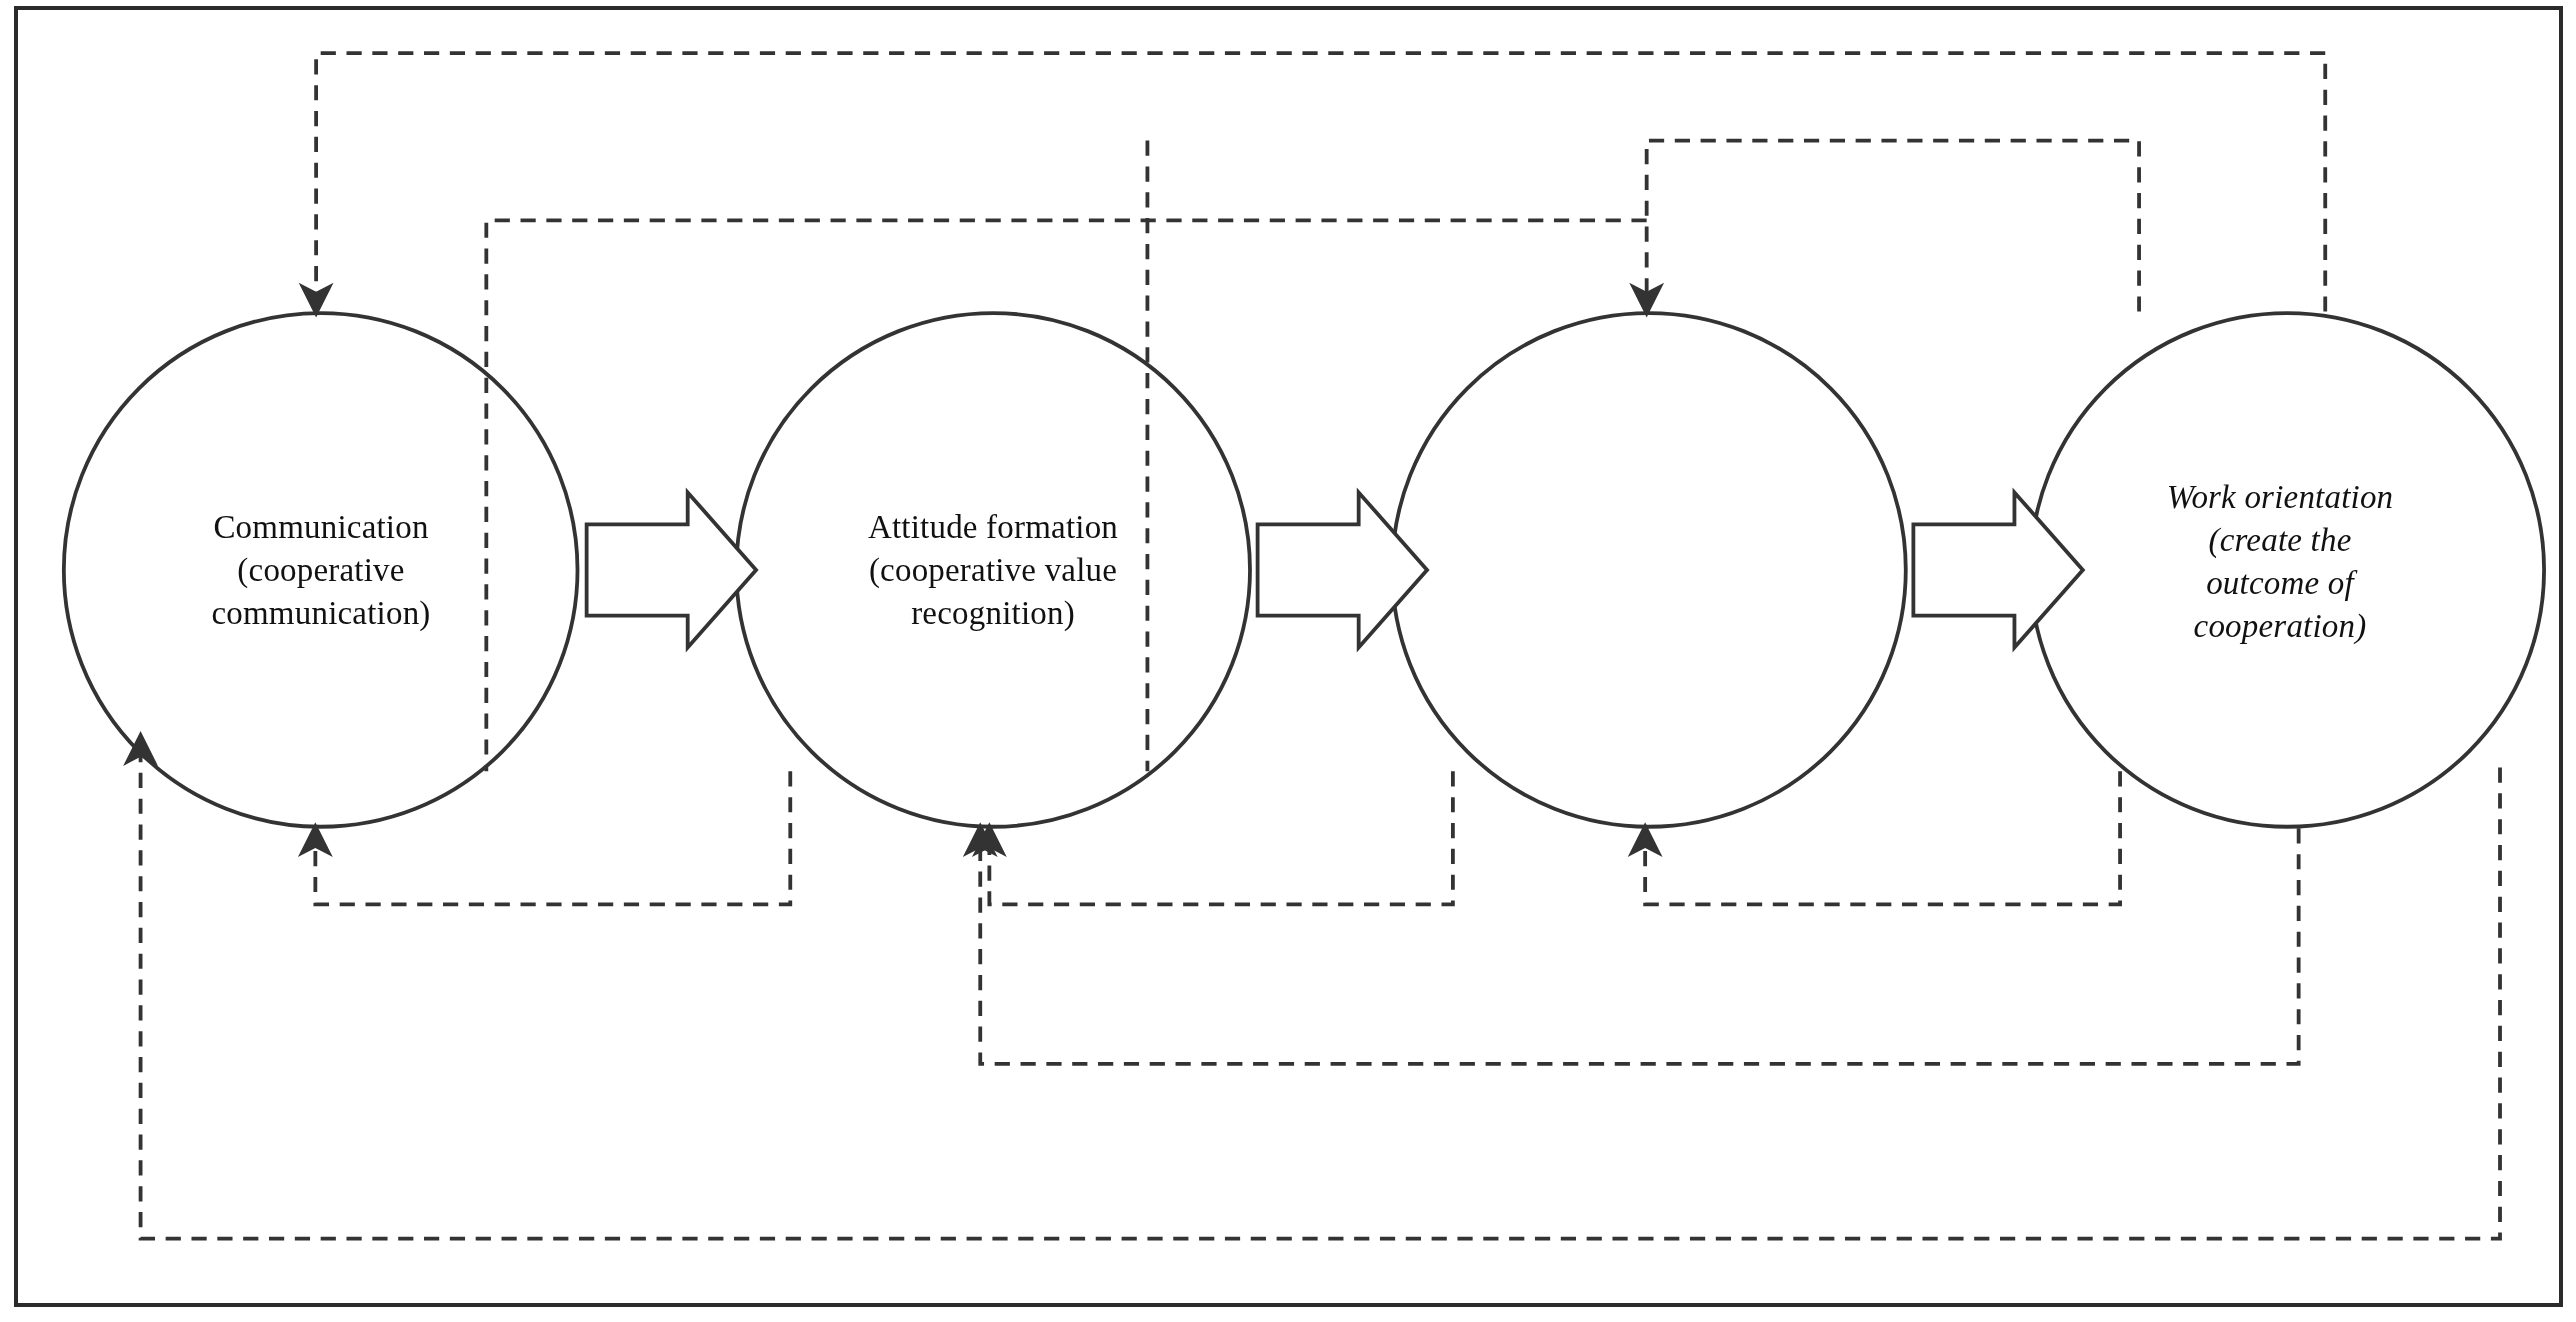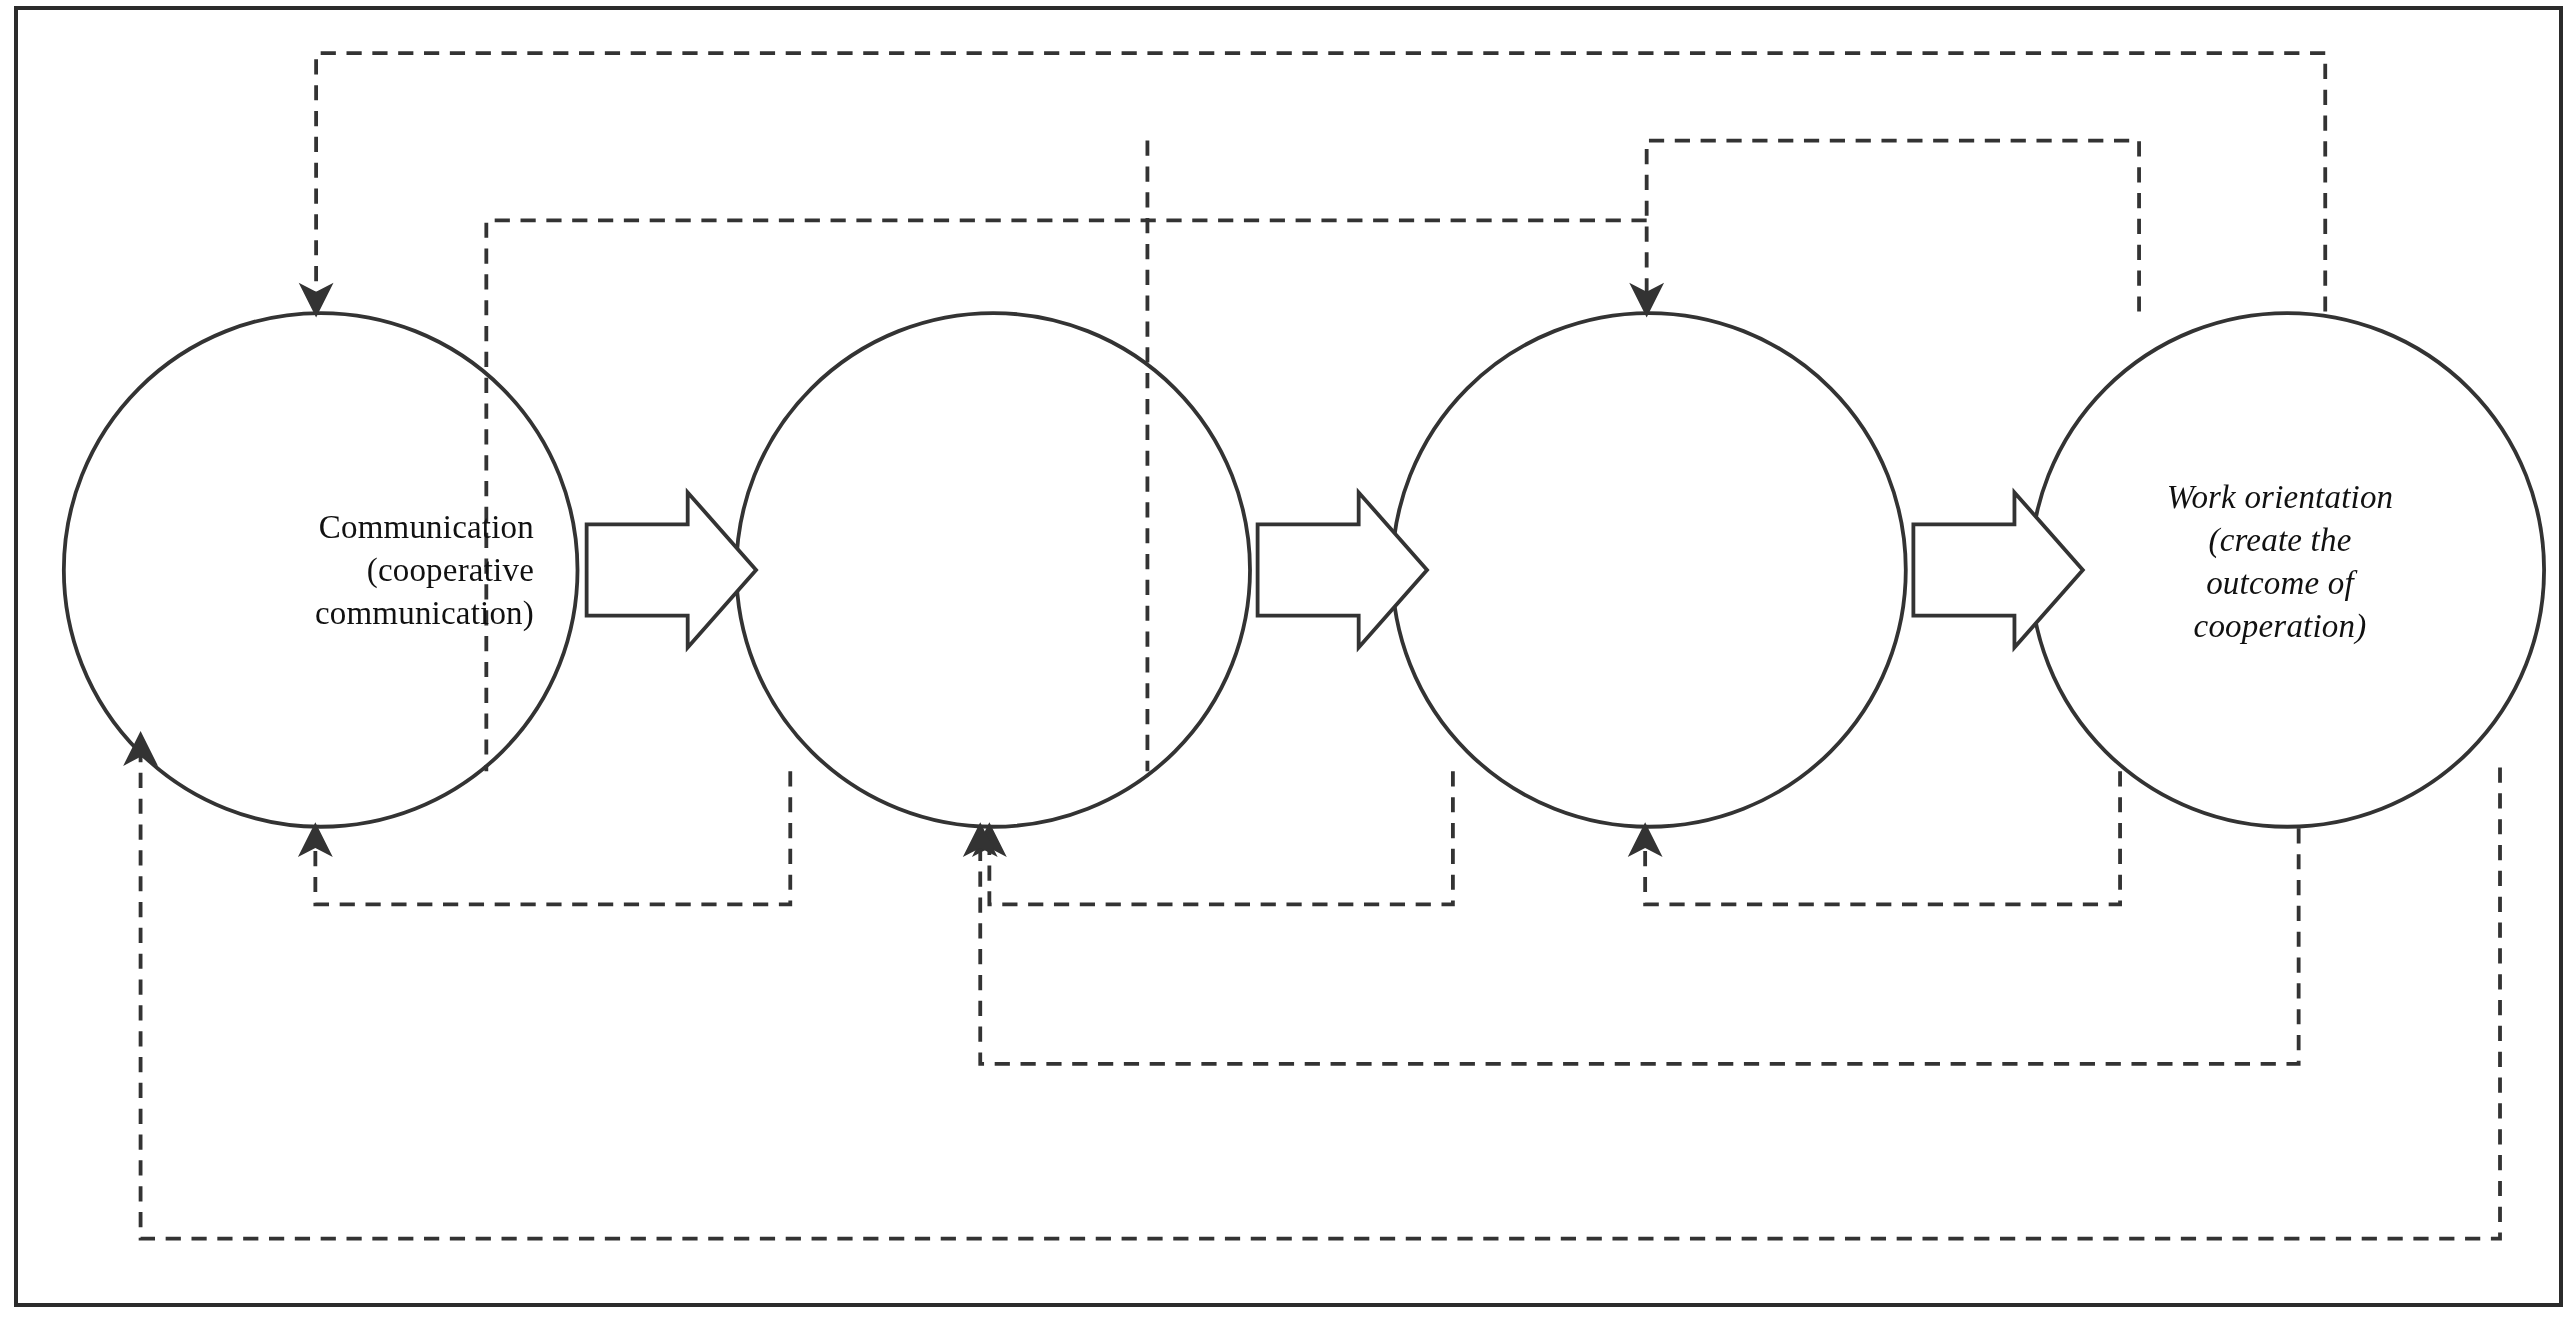--- a/index.html
+++ b/index.html
@@ -54,21 +54,24 @@
       <path d="M 1912,1015 L 1912,1190 L 1302,1190 L 1302,1105" marker-end="url(#ah)"></path>
 
       <path d="M 2790,1015 L 2790,1190 L 2165,1190 L 2165,1105" marker-end="url(#ah)"></path>
 
       <path d="M 3025,1090 L 3025,1400 L 1290,1400 L 1290,1105" marker-end="url(#ah)"></path>
 
       <path d="M 3290,1010 L 3290,1630 L 185,1630 L 185,985" marker-end="url(#ah)"></path>
     </g>
   </svg>
 
-  <div class="node-label" style="left:321px;top:570px;width:426px;text-align:right;">Communication
+  <div class="node-label" style="left:321px;top:570px;width:426px;">Communication
 (cooperative
 communication)</div>
+  <div class="node-label" style="left:993px;top:570px;width:426px;">Attitude formation
+(cooperative value
+recognition)</div>
   <div class="node-label" style="left:2280px;top:562px;width:365px;font-style:italic;">Work orientation
 (create the
 outcome of
 cooperation)</div>
 </div>
 
 
 </body></html>

